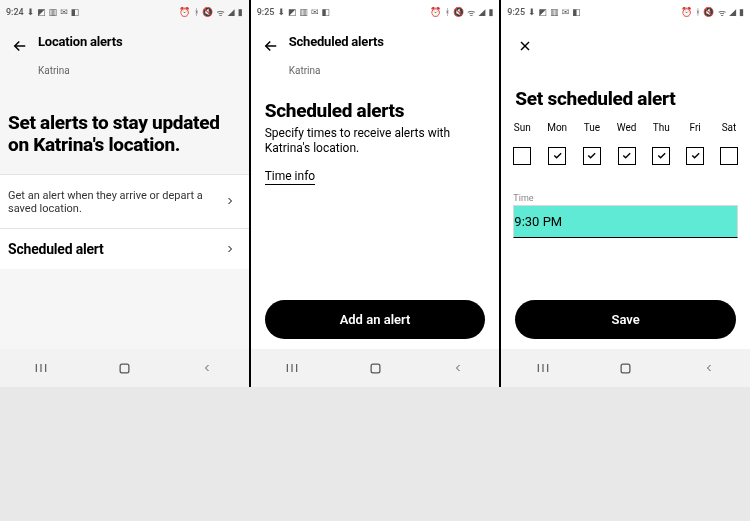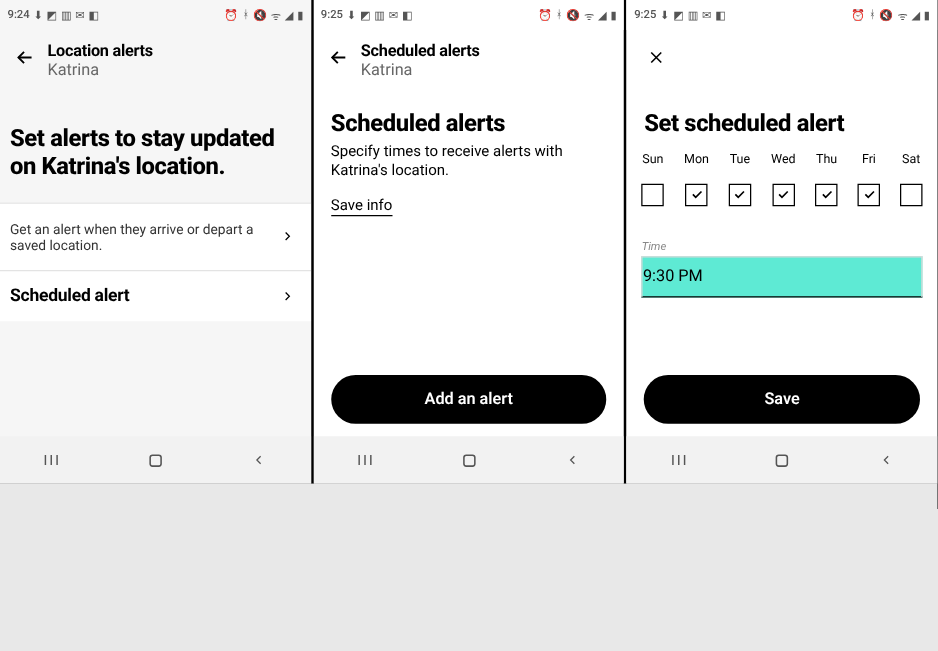--- a/index.html
+++ b/index.html
@@ -57,21 +57,21 @@
   .header .nav-icon {
     flex: 0 0 24px;
     height: 24px;
     display: flex;
     align-items: center;
     justify-content: center;
     cursor: pointer;
   }
   .header .titles { display: flex; flex-direction: column; }
   .header .title { font-size: 13px; font-weight: 700; color: #000; letter-spacing: -0.2px;}
-  .header .sub { font-size: 13px; color: #666; }
+  .header .sub { font-size: 10px; color: #666; margin-top: 16px; }
   .header.center-x { padding-left: 12px; padding-right: 12px; }
 
   
   .content {
     flex: 1;
     display: flex;
     flex-direction: column;
     overflow: hidden;
   }
 
@@ -141,21 +141,21 @@
     justify-content: center;
     cursor: pointer;
   }
   .day .box svg { display: none; }
   .day.checked .box svg { display: block; }
 
   .time-wrap {
     padding: 24px 12px 0 12px;
   }
   .time-label {
-    font-size: 9px; color: #888; margin-bottom: 2px; font-style: italic;
+    font-size: 9px; color: #888; margin-bottom: 2px;
   }
   .time-field {
     border: 1px solid #d9d9d9;
     border-bottom: 1px solid #000;
     padding: 8px 0;
     font-size: 13px;
     cursor: pointer;
     background: #5eead4;
   }
 
@@ -304,21 +304,21 @@
       </div>
       <div class="titles">
         <div class="title">Scheduled alerts</div>
         <div class="sub">Katrina</div>
       </div>
     </div>
 
     <div class="content">
       <div class="big-heading tight">Scheduled alerts</div>
       <div class="sub-desc">Specify times to receive alerts with Katrina's location.</div>
-      <a class="more-info">Save info</a>
+      <a class="more-info">Time info</a>
 
       <div class="spacer"></div>
 
       <div class="action-bar">
         <div class="pill-btn">Add an alert</div>
       </div>
     </div>
 
     <div class="navbar">
       <div class="n">

